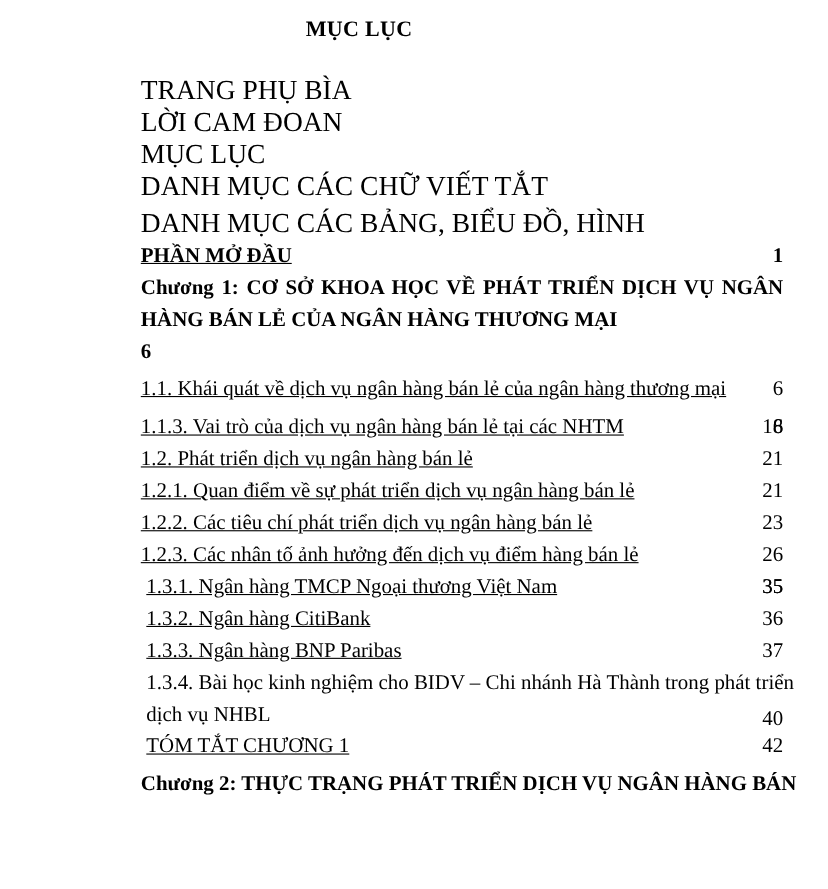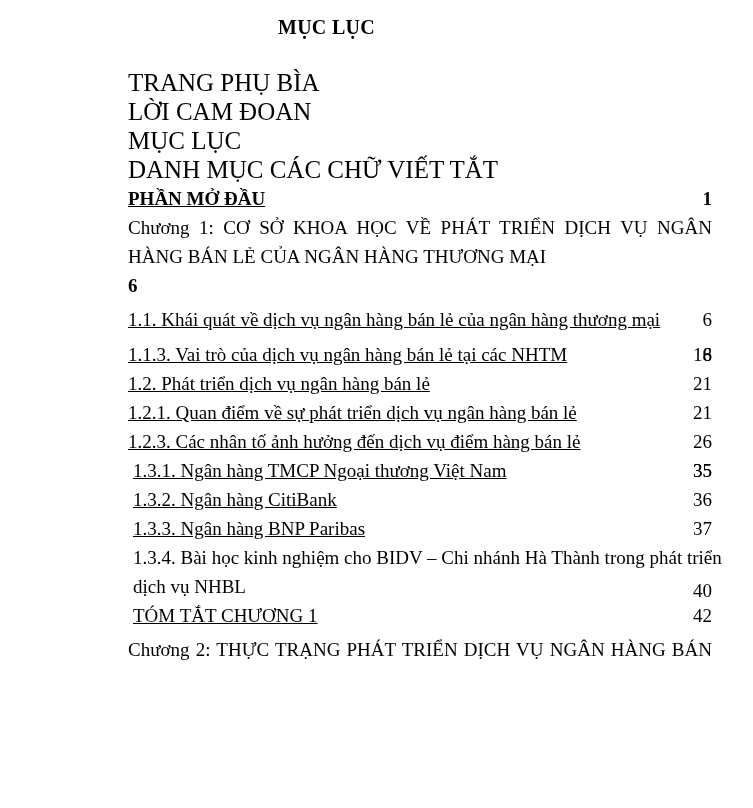--- a/index.html
+++ b/index.html
@@ -54,21 +54,21 @@
   }
   .bold { font-weight: bold; }
   .front {
     font-size: 25px;
     line-height: 29px;
   }
   .front.sp { margin-top: 5px; }
 
   
   .chap {
-    font-weight: normal;
+    font-weight: bold;
     font-size: 19px;
     line-height: 29px;
     text-align: justify;
     text-justify: inter-word;
     white-space: normal;
     position: relative;
   }
   .chap .j {
     display: block;
     text-align: justify;
@@ -120,20 +120,21 @@
 <div class="page">
 
   <div class="doc-title">MỤC LỤC</div>
 
   <div class="toc-body">
 
     <div class="front">TRANG PHỤ BÌA</div>
     <div class="front">LỜI CAM ĐOAN</div>
     <div class="front">MỤC LỤC</div>
     <div class="front">DANH MỤC CÁC CHỮ VIẾT TẮT</div>
+    <div class="front sp">DANH MỤC CÁC BẢNG, BIỂU ĐỒ, HÌNH</div>
 
     <div class="line bold">
       <span class="txt">PHẦN MỞ ĐẦU</span>
       <span class="pg">1</span>
     </div>
 
     <div class="chap">
       <span class="j">Chương 1: CƠ SỞ KHOA HỌC VỀ PHÁT TRIỂN DỊCH VỤ NGÂN</span>
       <span class="last">HÀNG BÁN LẺ CỦA NGÂN HÀNG THƯƠNG MẠI</span>
     </div>
@@ -157,20 +158,24 @@
     <div class="line">
       <span class="txt">1.2. Phát triển dịch vụ ngân hàng bán lẻ</span>
       <span class="pg">21</span>
     </div>
 
     <div class="line">
       <span class="txt">1.2.1. Quan điểm về sự phát triển dịch vụ ngân hàng bán lẻ</span>
       <span class="pg">21</span>
     </div>
 
+    <div class="line">
+      <span class="txt">1.2.2. Các tiêu chí phát triển dịch vụ ngân hàng bán lẻ</span>
+      <span class="pg">23</span>
+    </div>
 
     <div class="line">
       <span class="txt">1.2.3. Các nhân tố ảnh hưởng đến dịch vụ điểm hàng bán lẻ</span>
       <span class="pg">26</span>
     </div>
 
     <div class="line indent-2">
       <span class="pg">35</span>
     </div>
 

